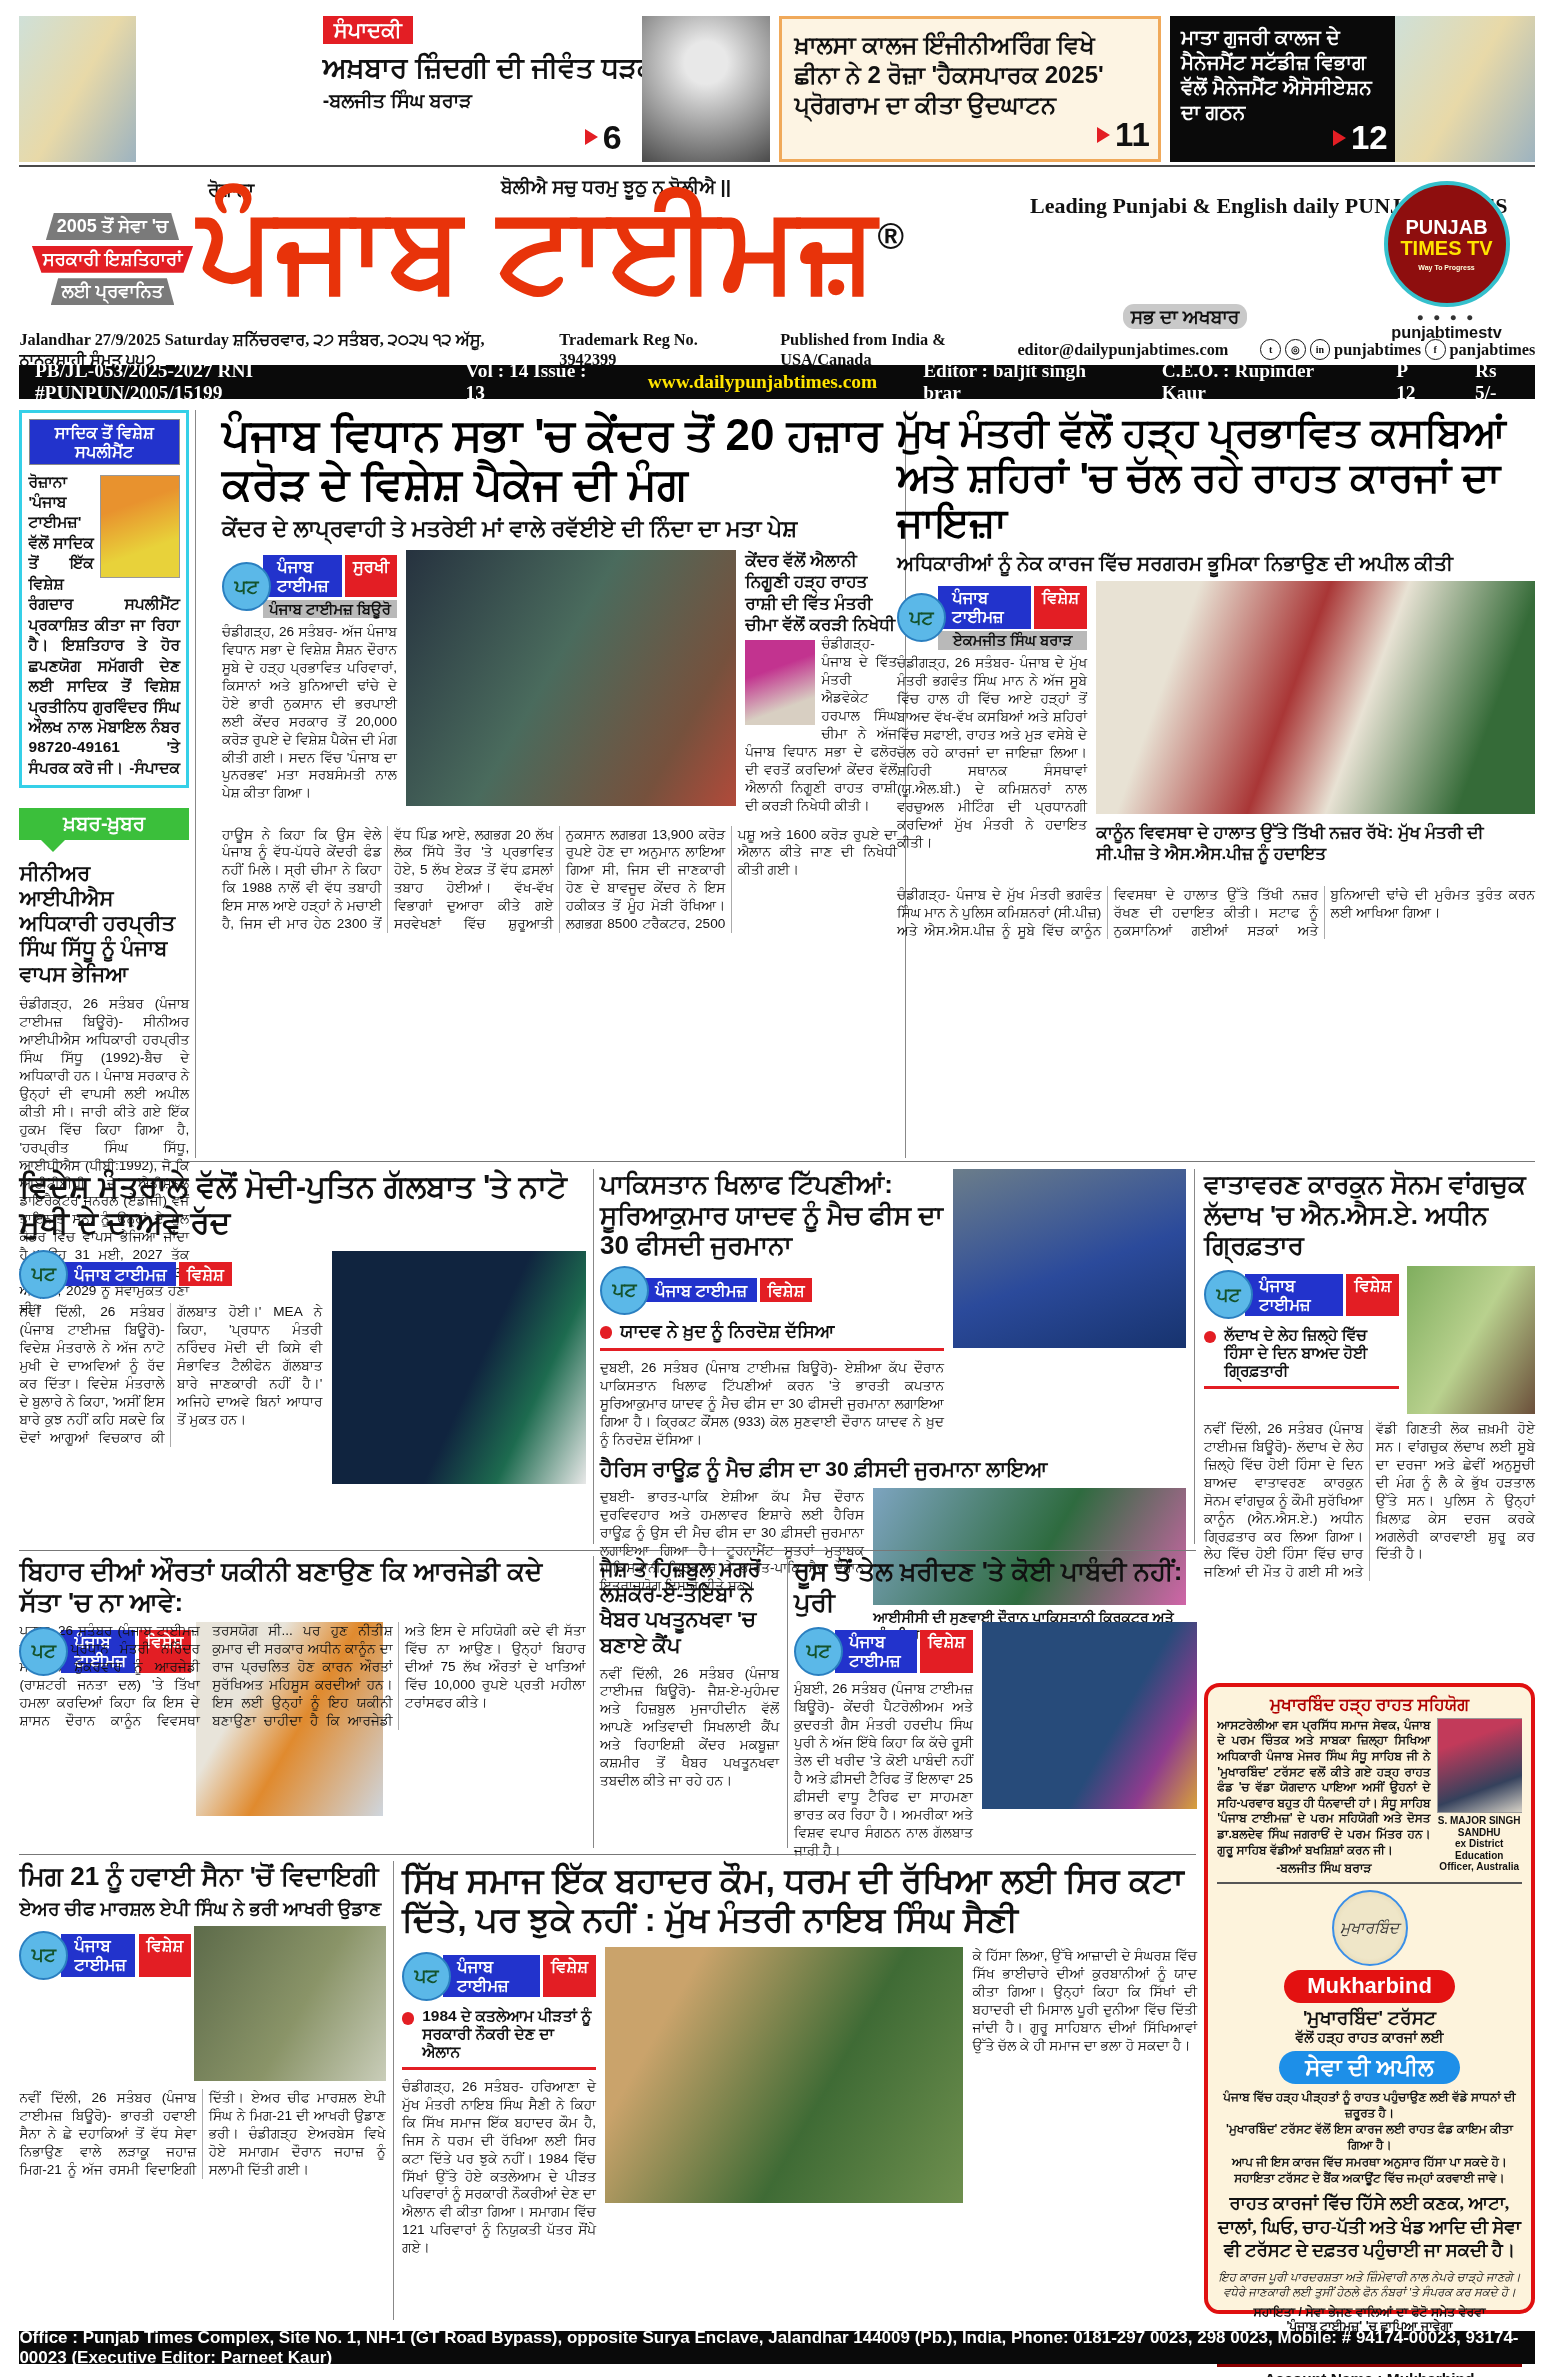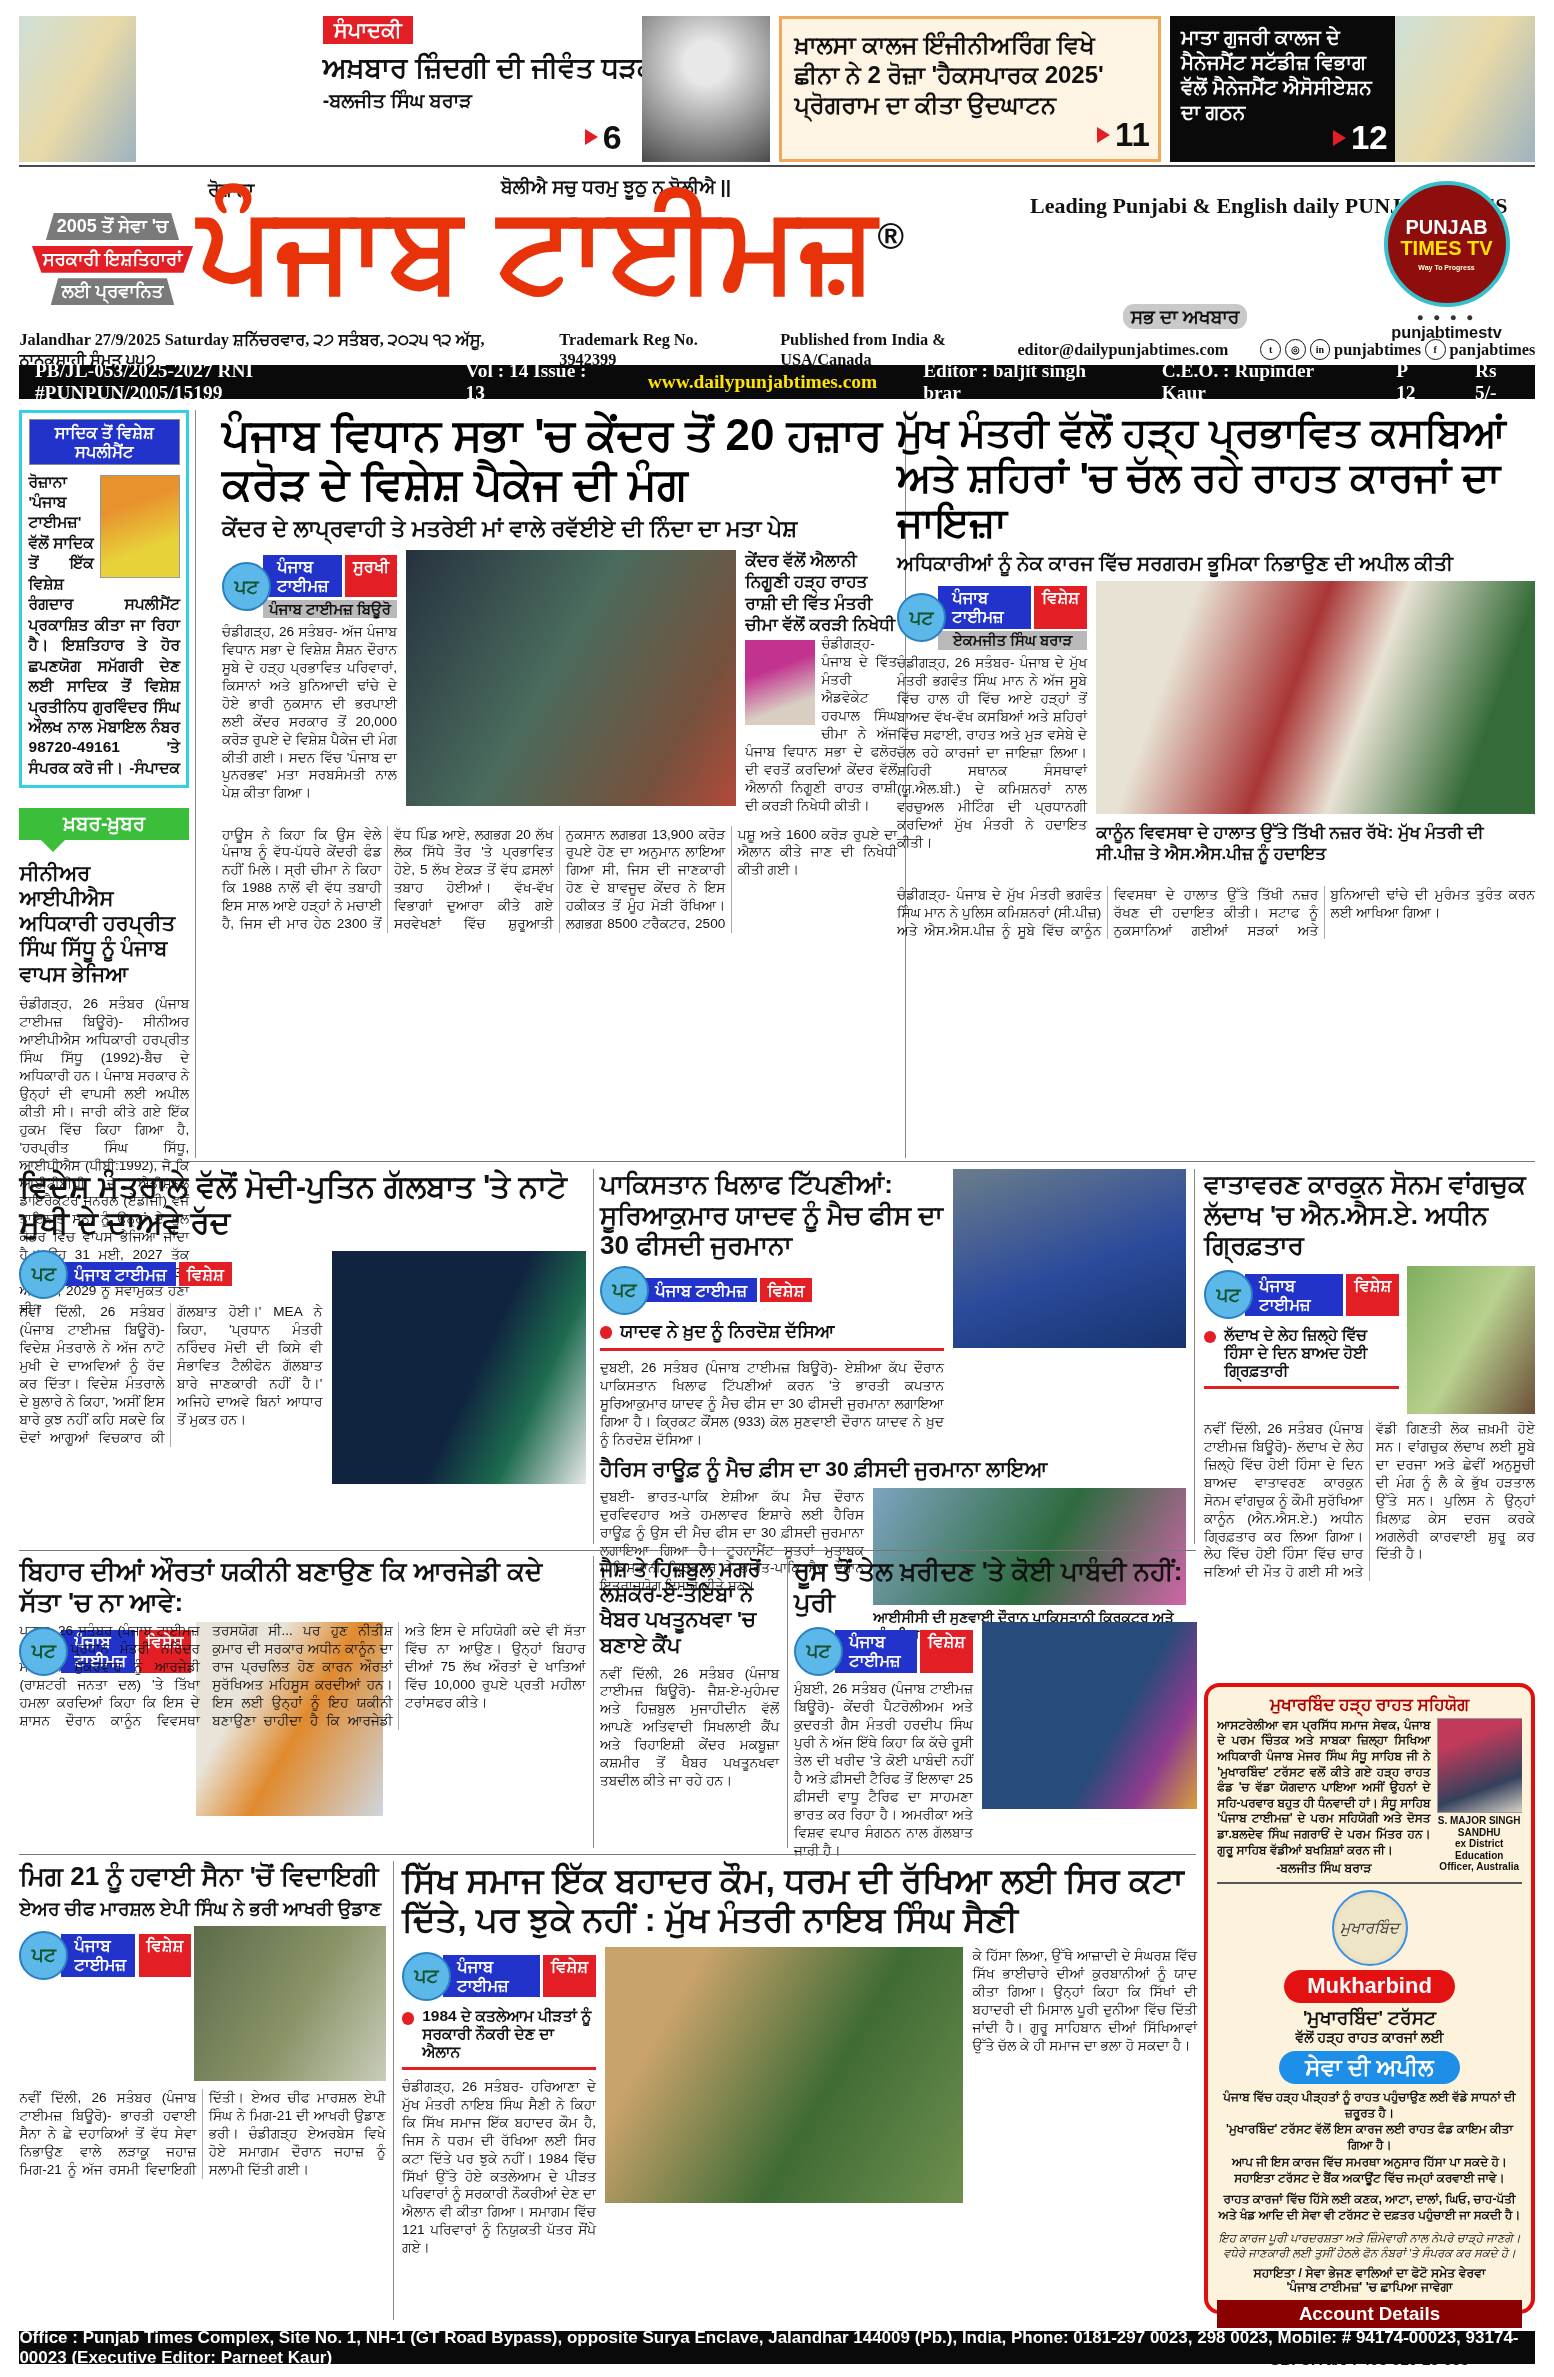--- a/index.html
+++ b/index.html
@@ -124,21 +124,21 @@
   .mukh .sig{font-weight:900;font-size:12.4px;margin-top:3.1px;}
   .mukh .div{border-top:2.3px solid #555;margin:6.2px 0;}
   .mukh .logo{width:72px;height:72px;border-radius:50%;border:2.3px solid #3a8fe8;margin:1.6px auto;
               background:radial-gradient(circle,#efe6c8 60%,#d8c9a0);display:flex;align-items:center;justify-content:center;
               font-family:"DejaVu Serif",serif;font-style:italic;font-size:15.5px;color:#333;}
   .pill-red{display:inline-block;background:#e31111;color:#fff;font-weight:900;font-size:22px;border-radius:23px;padding:3.1px 23px;margin-top:3.1px;}
   .mukh .tl1{font-weight:900;font-size:18.7px;margin-top:4.7px;}
   .mukh .tl2{font-weight:900;font-size:14px;}
   .pill-blue{display:inline-block;background:#1d8fe8;color:#fff;font-weight:900;font-size:23px;border-radius:20px;padding:3.1px 26.4px;margin:4.7px 0;}
   .mukh .ap{font-weight:bold;font-size:12px;line-height:1.35;}
-  .mukh .ap-b{font-weight:900;font-size:12px;margin-top:6.2px;line-height:1.3;}
+  .mukh .ap-b{font-weight:900;font-size:18px;margin-top:6.2px;line-height:1.3;font-family:Liberation Serif, serif;}
   .mukh .ap-i{font-style:italic;font-size:11.7px;margin-top:6.2px;line-height:1.3;}
   .mukh .ap-n{font-weight:bold;font-size:12.4px;margin-top:6.2px;}
   .accbar{background:#8b0000;color:#fff;font-weight:900;font-size:18.7px;padding:3.1px 0;margin-top:6.2px;}
   .accl{font-weight:900;font-size:15.5px;margin-top:2.3px;}
   
   .footer{position:absolute;left:19.4px;top:2331px;width:1516px;height:33px;background:#0a0a0a;color:#fff;
           display:flex;align-items:center;justify-content:center;font-weight:bold;font-size:17px;}
 </style>
 </head>
 <body>

